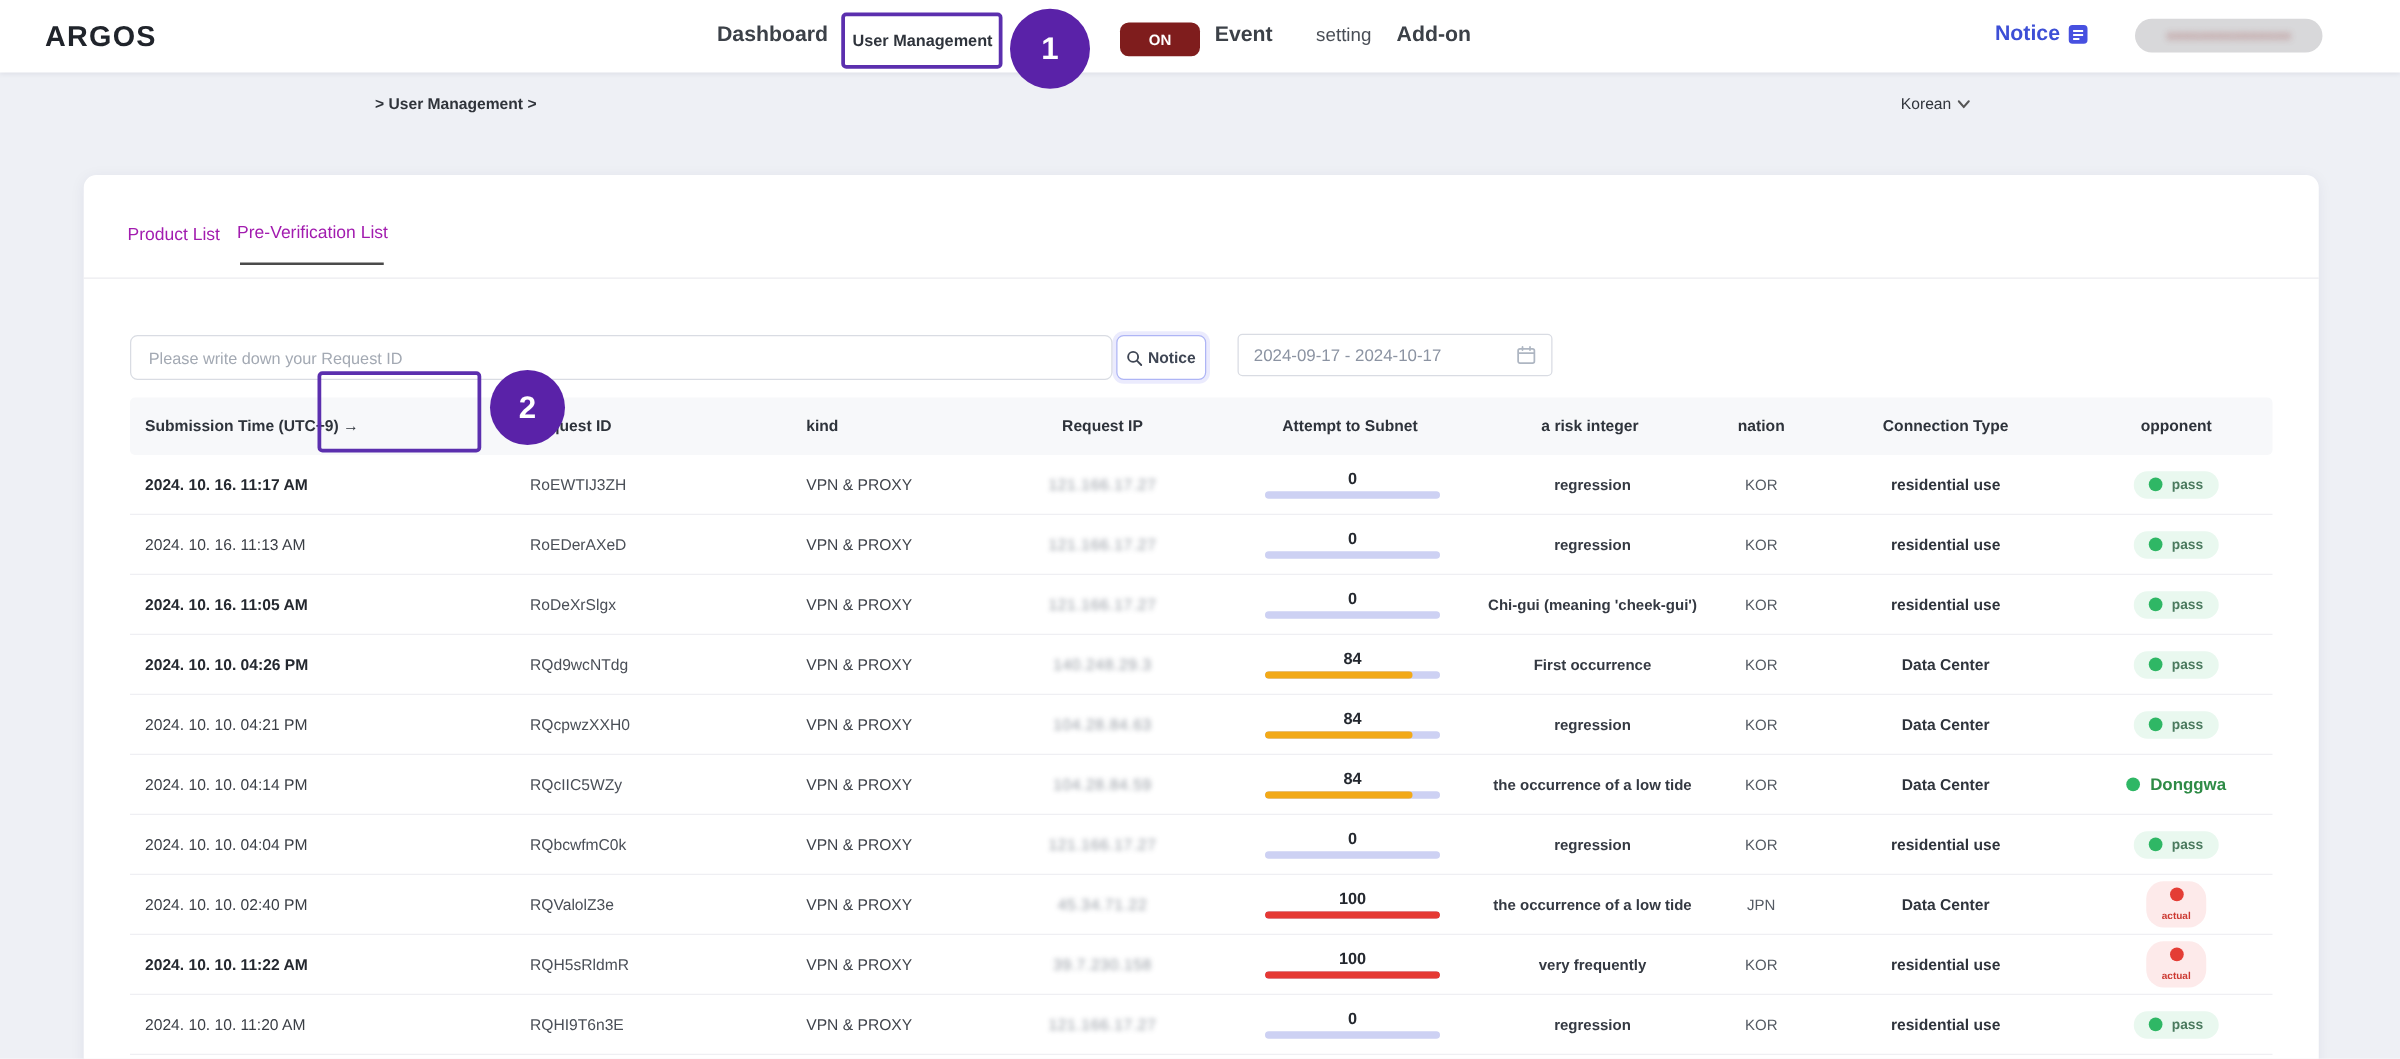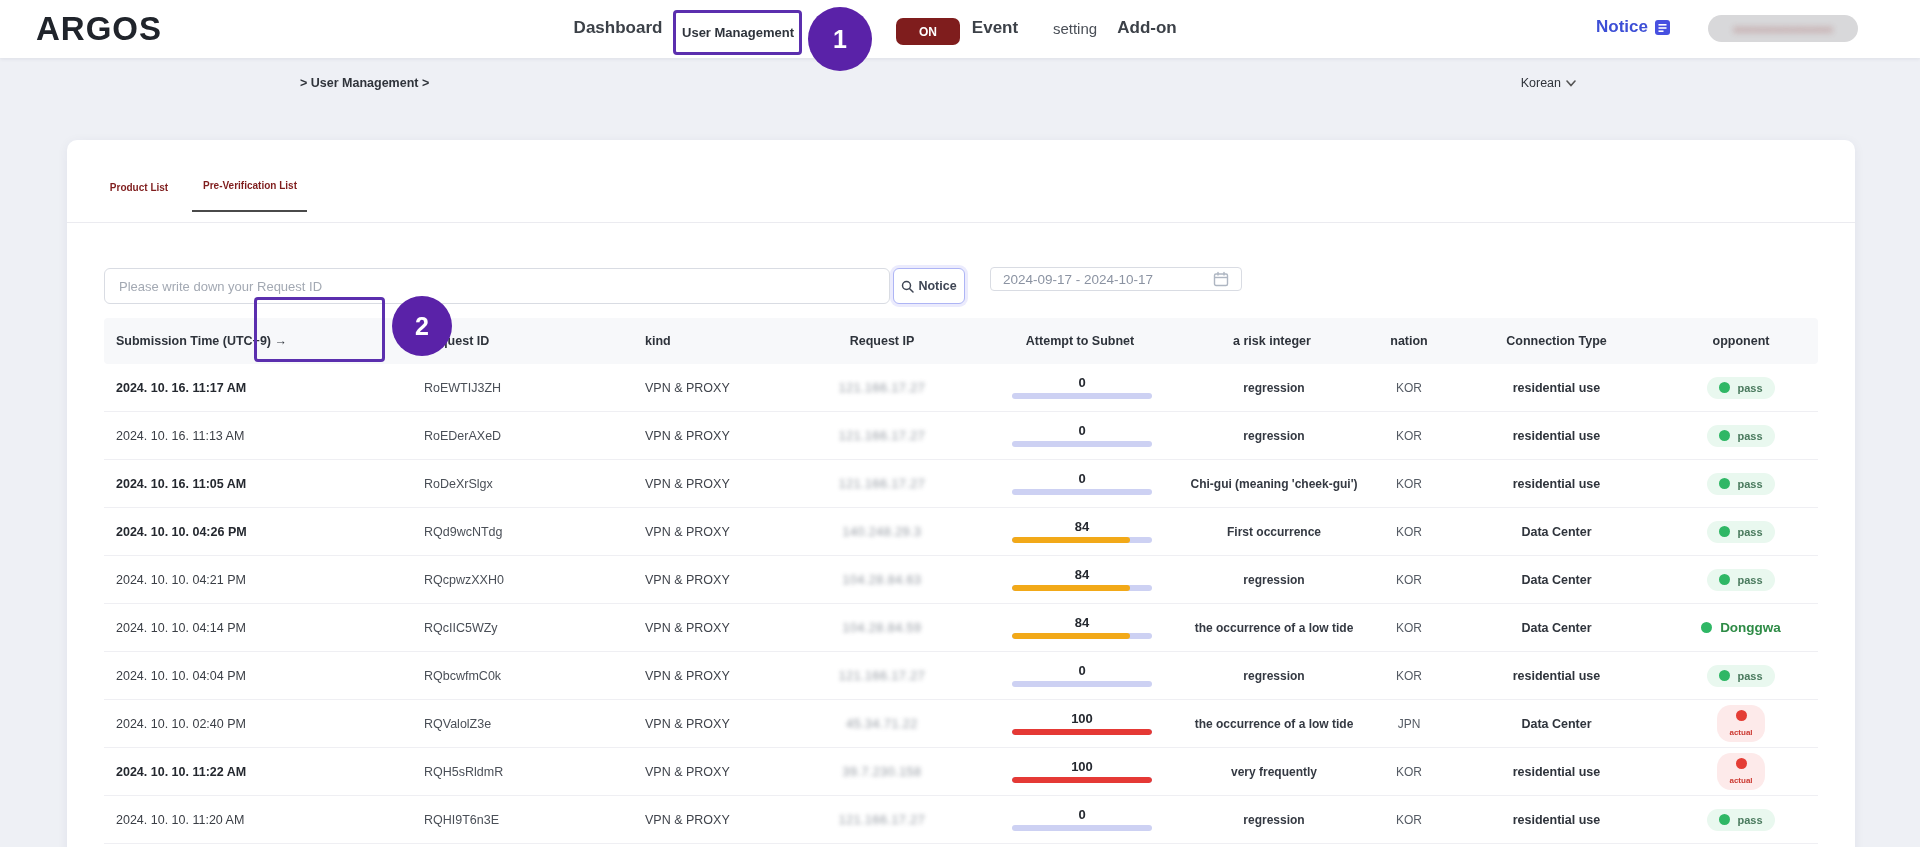--- a/index.html
+++ b/index.html
@@ -6,21 +6,21 @@
   html,body { margin:0; padding:0; }
   body {
     width:1920px; height:847px; overflow:hidden; position:relative;
     background:#eef0f5; font-family:"Liberation Sans", sans-serif; color:#2f343c;
   }
 
   
   .navbar { position:absolute; top:0; left:0; width:1920px; height:58px; background:#ffffff;
             box-shadow:0 1px 4px rgba(20,30,60,.08); z-index:5; }
   .logo { position:absolute; left:36px; top:50%; transform:translateY(-50%);
-          font-size:33px; font-weight:700; letter-spacing:1px; color:#20242b; }
+          font-size:23px; font-weight:700; letter-spacing:1px; color:#20242b; }
   .nav-item { position:absolute; top:28px; transform:translate(-50%,-50%); white-space:nowrap;
               font-size:17px; font-weight:600; color:#3c4148; cursor:pointer; }
   .nav-dashboard { left:618px; }
   .nav-user-mgmt { left:738px; top:32px; font-size:13px; font-weight:700; color:#2f343c; }
   .nav-event { left:995px; }
   .nav-setting { left:1075px; font-size:15px; font-weight:500; color:#4a4f57; }
   .nav-addon { left:1147px; }
   .toggle-on { position:absolute; left:896px; top:18px; width:64px; height:27px;
                background:#7f1d1d; border-radius:7px; color:#fff; font-size:12px; font-weight:700;
                display:flex; align-items:center; justify-content:center; cursor:pointer; }
@@ -34,38 +34,38 @@
   
   .breadcrumb-row { position:absolute; top:58px; left:0; width:1628px; height:50px; }
   .breadcrumb { position:absolute; left:300px; top:50%; transform:translateY(-50%);
                 font-size:12.5px; font-weight:700; color:#30343b; }
   .lang { position:absolute; right:52px; top:50%; transform:translateY(-50%);
           font-size:12.5px; color:#30343b; display:flex; align-items:center; gap:5px; cursor:pointer; }
 
   
   .card { position:absolute; left:67px; top:140px; width:1788px; height:780px;
           background:#ffffff; border-radius:10px; box-shadow:0 2px 12px rgba(30,40,80,.06); }
-  .tab { position:absolute; transform:translate(-50%,-50%); font-size:10px; font-weight:700;
-         color:#7f1d1d; white-space:nowrap; cursor:pointer; }
+  .tab { position:absolute; transform:translate(-50%,-50%); font-size:14px; font-weight:400;
+         color:#a21caf; white-space:nowrap; cursor:pointer; }
   .tab-product { left:72px; top:47px; }
   .tab-preverif { left:183px; top:45px; }
   .tab-underline { position:absolute; left:125px; top:70px; width:115px; height:2px; background:#4a4a4a; }
   .tabs-divider { position:absolute; left:0; top:82px; width:1788px; height:1px; background:#ebebf0; }
 
   
   .request-input { position:absolute; left:37px; top:128px; width:786px; height:36px;
                    border:1px solid #d9dce3; border-radius:6px; padding:0 14px; font-size:13px;
                    color:#333; outline:none; font-family:"Liberation Sans",sans-serif; }
   .request-input::placeholder { color:#a3a9b3; }
   .search-btn { position:absolute; left:826px; top:128px; width:72px; height:36px; background:#fff;
                 border:1.5px solid #aeb5f5; border-radius:6px; box-shadow:0 0 0 3px rgba(99,102,241,.13);
                 font-size:12.5px; font-weight:600; color:#3f4654; cursor:pointer;
                 display:flex; align-items:center; justify-content:center; gap:4px;
                 font-family:"Liberation Sans",sans-serif; }
-  .date-range { position:absolute; left:923px; top:127px; width:252px; height:24px;
+  .date-range { position:absolute; left:923px; top:127px; width:252px; height:34px;
                 border:1px solid #d9dce3; border-radius:4px; background:#fff; padding:0 12px;
                 display:flex; align-items:center; justify-content:space-between;
                 font-size:13.5px; color:#8b93a2; cursor:pointer; }
 
   
   .table { position:absolute; left:37px; top:178px; width:1714px; }
   .thead { display:flex; height:46px; background:#f7f8fa; border-radius:4px; align-items:center; }
   .thead .cell { font-size:12.5px; font-weight:700; color:#2e333b; }
   .row { display:flex; height:48px; align-items:center; border-bottom:1px solid #efeff3; cursor:pointer; }
   .cell { display:flex; align-items:center; justify-content:center; height:100%; overflow:hidden; white-space:nowrap; }

